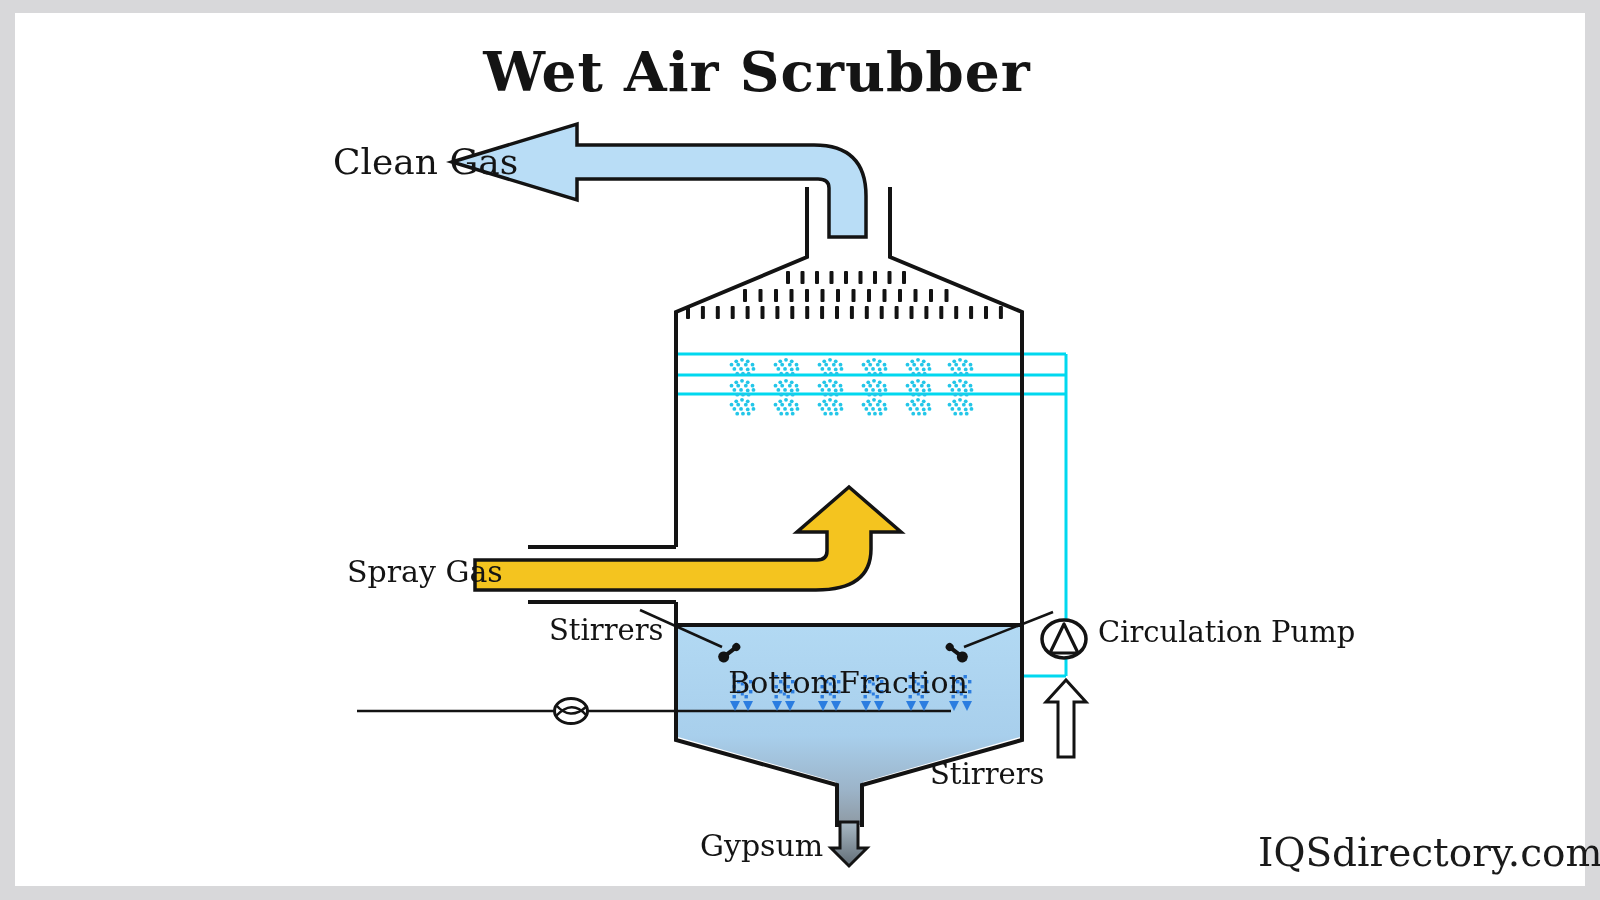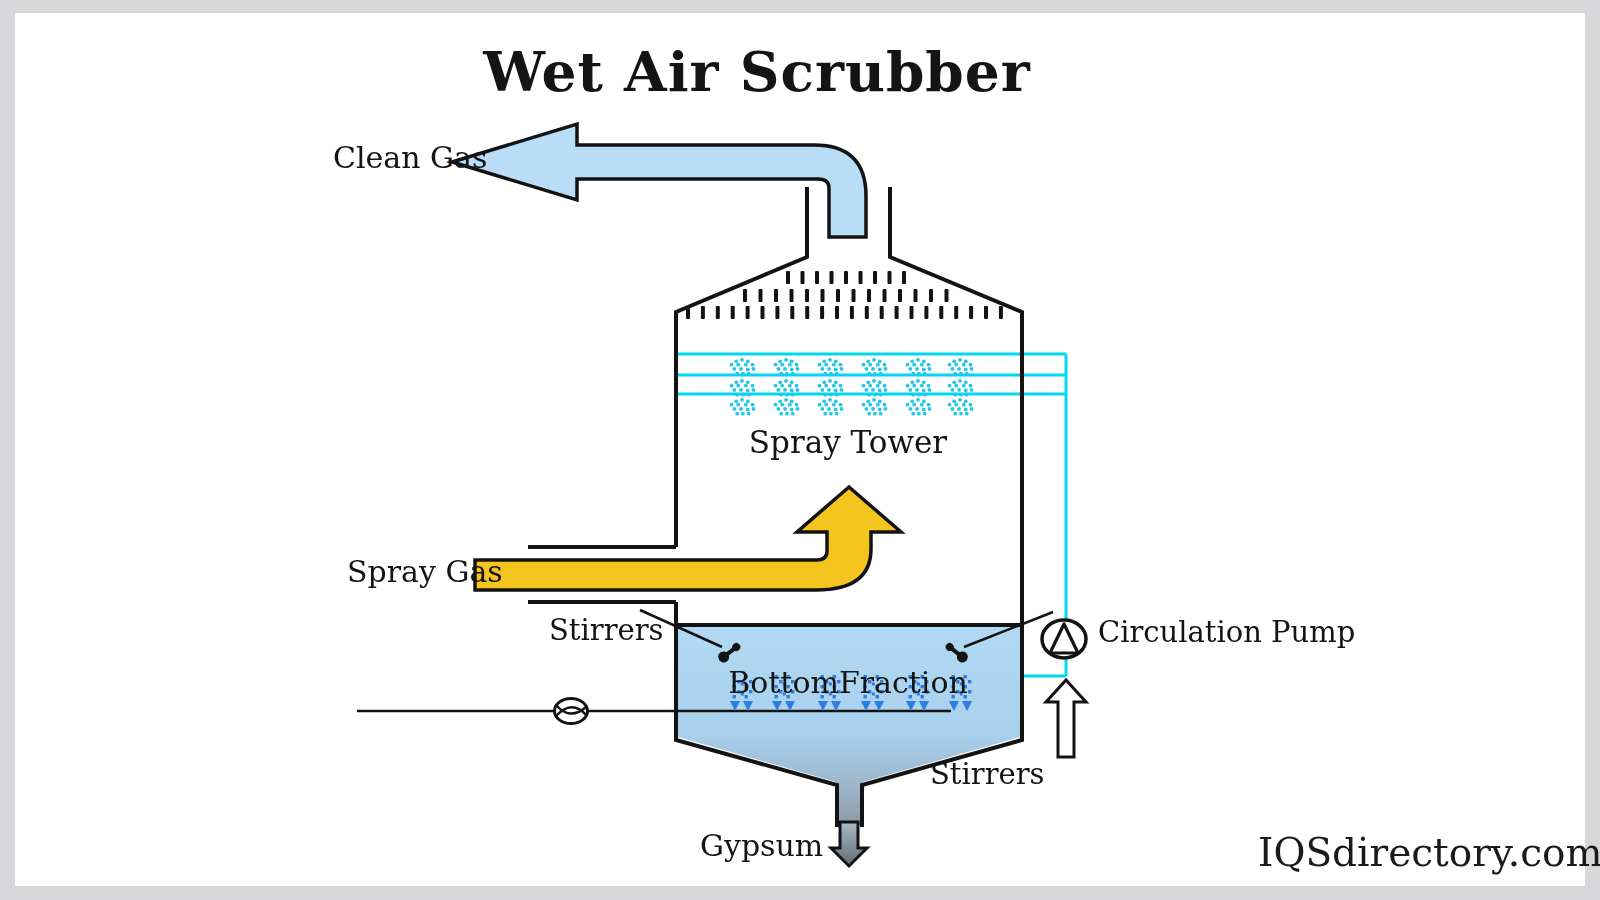--- a/index.html
+++ b/index.html
@@ -206,23 +206,22 @@
     <path d="M1064,624 L1050,653 L1078,653 Z" fill="#fff" stroke="#131313" stroke-width="3.2" stroke-linejoin="round"></path>
   </g>
 
   <path d="M1058,757 L1058,702 L1046,702 L1066,680 L1086,702 L1074,702 L1074,757 Z" fill="#fff" stroke="#131313" stroke-width="3" stroke-linejoin="miter"></path>
 
   <path d="M840,822 L840,848 L831,848 L849,866 L867,848 L858,848 L858,822 Z" fill="url(#gypsumGrad)" stroke="#131313" stroke-width="3" stroke-linejoin="miter"></path>
 </svg>
 
 <div class="lbl center" id="title" style="left:757px;top:40px;">Wet Air Scrubber</div>
 
-<div class="lbl" style="left:333px;top:141px;font-size:30px;">Clean Gas</div>
-
-<div class="lbl center" style="left:848px;top:425px;font-size:31px;">Spray Tower</div>
+<div class="lbl" style="left:333px;top:141px;font-size:36px;">Clean Gas</div>
+
 
 <div class="lbl" style="left:347px;top:555px;font-size:30px;">Spray Gas</div>
 
 <div class="lbl" style="left:549px;top:614px;">Stirrers</div>
 
 <div class="lbl center" style="left:848px;top:640px;font-size:30px;margin-top:26px;">BottomFraction</div>
 
 
 <div class="lbl" style="left:1098px;top:616px;text-align:right;">Circulation Pump</div>
 

